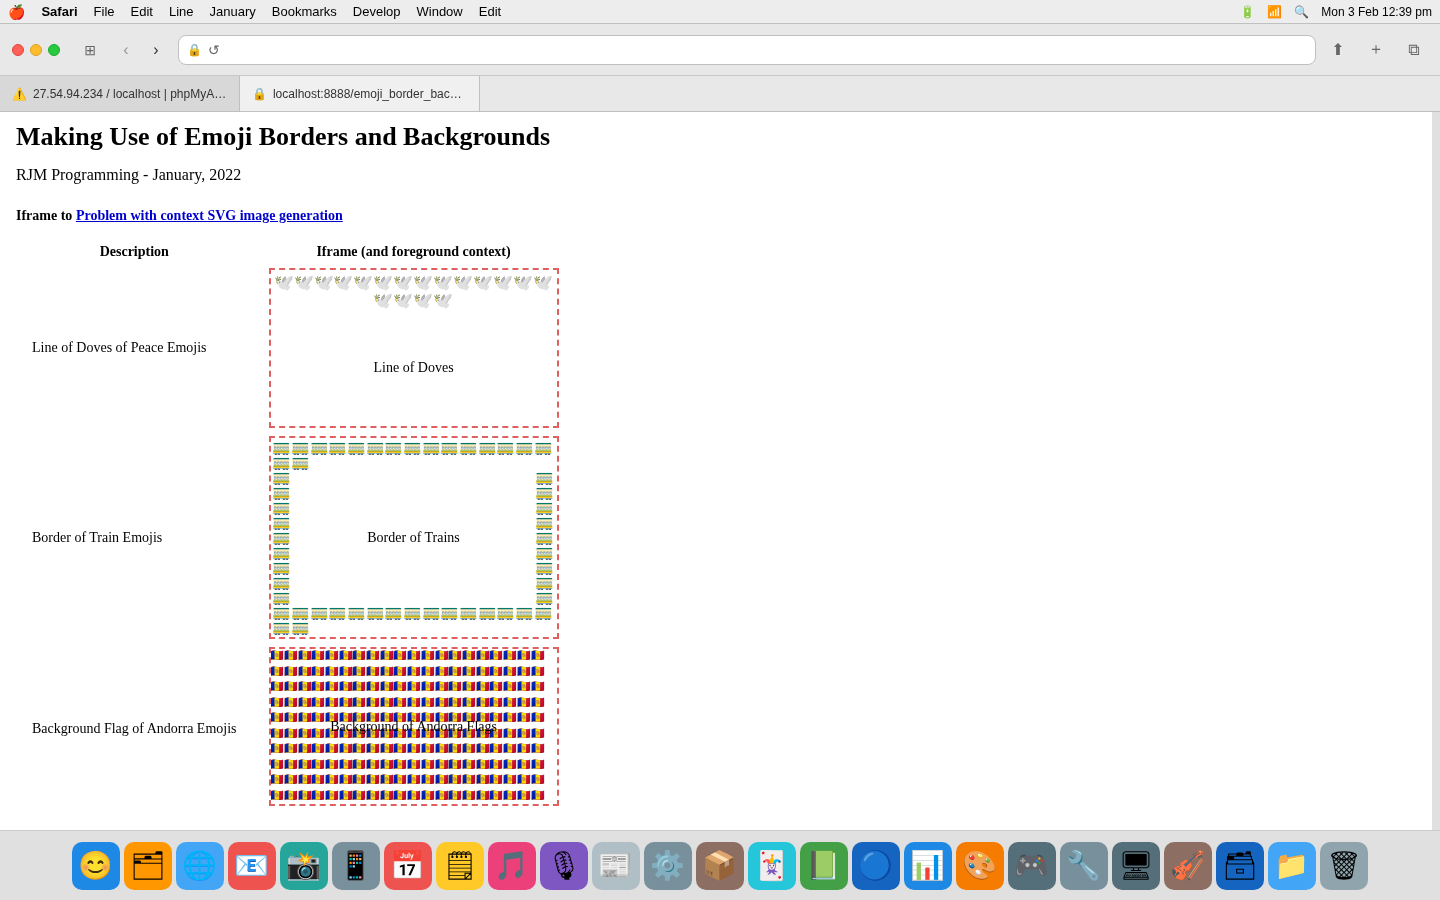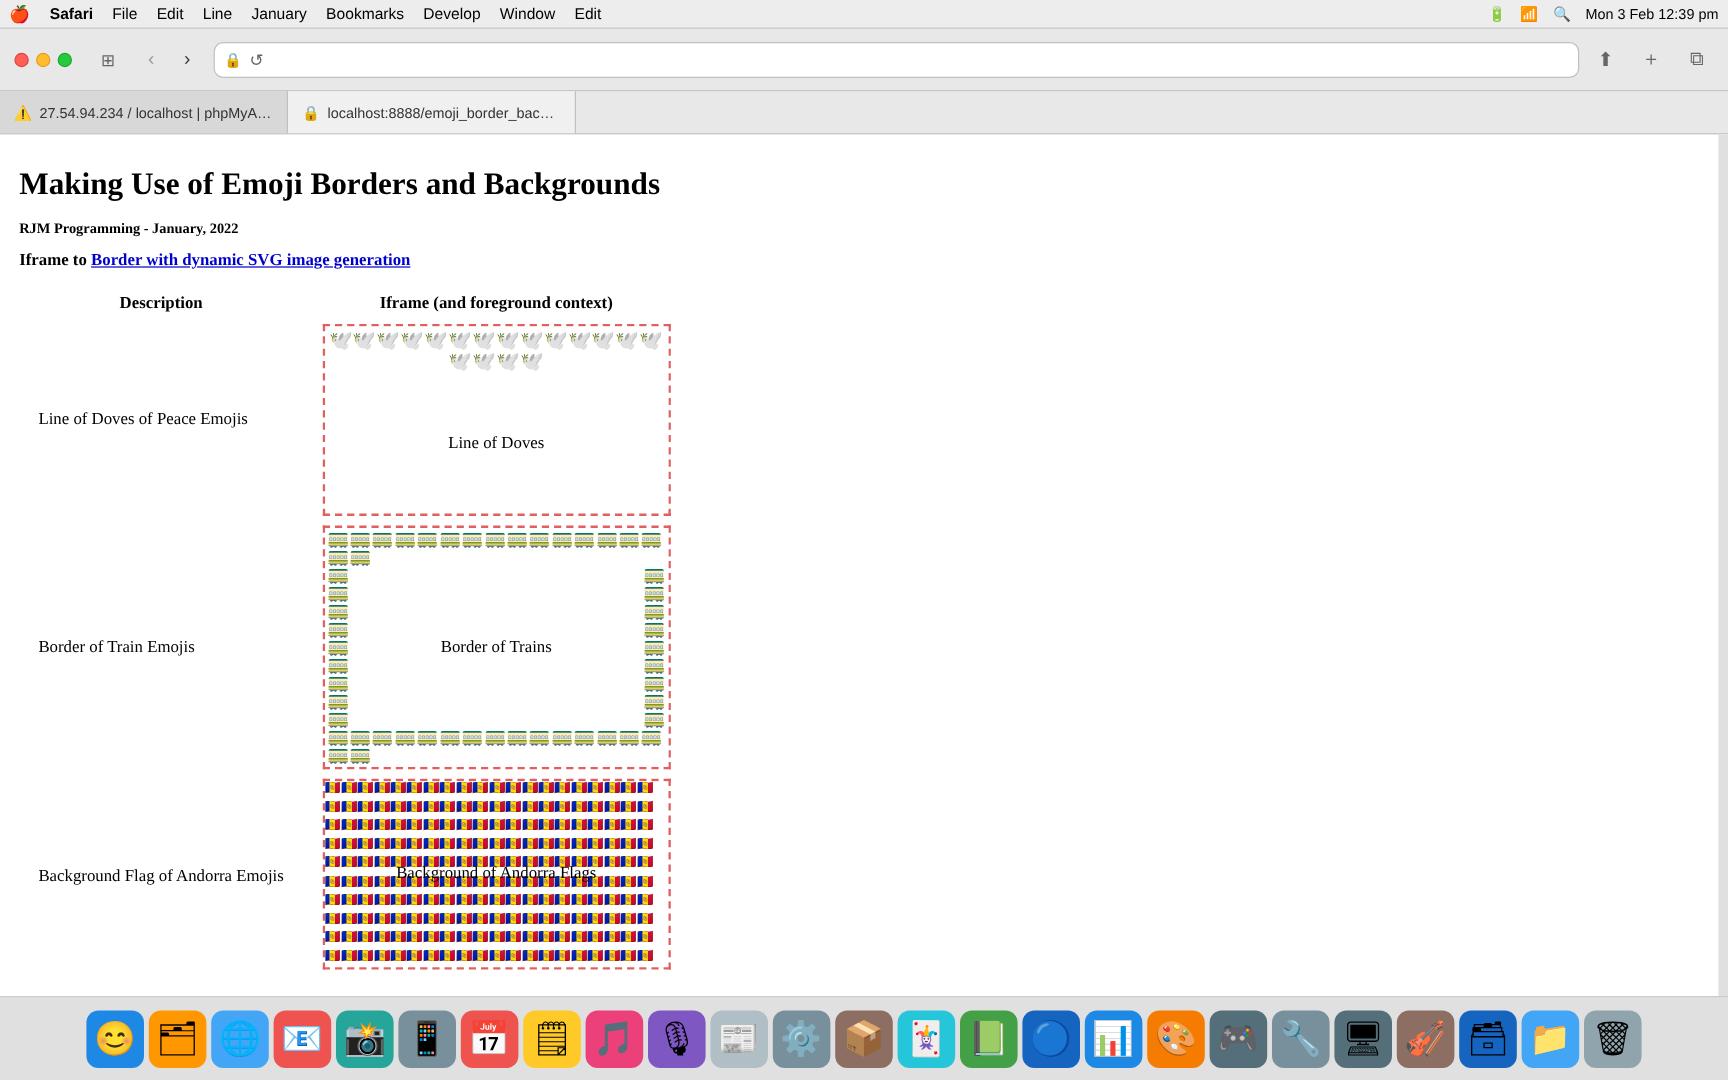--- a/index.html
+++ b/index.html
@@ -166,27 +166,26 @@
       background: white;
       padding: 10px 16px;
       overflow-y: auto;
       font-family: Times New Roman, Times, serif;
     }
 
     .page-title {
       font-size: 26px;
       font-weight: bold;
       margin-bottom: 14px;
-      margin-top: 17px;
     }
 
     .page-subtitle {
-      font-size: 12px;
-      font-weight: bold;
-      margin-bottom: 12px;
+      font-size: 16px;
+      font-weight: normal;
+      margin-bottom: 24px;
     }
 
     .page-thanks {
       font-size: 14px;
       font-weight: bold;
       margin-bottom: 16px;
     }
 
     .page-thanks a {
       color: #0000cc;
@@ -441,21 +440,21 @@
       <span class="tab-title">localhost:8888/emoji_border_background.html?jghfjw3ree4e4d3dd</span>
     </div>
   </div>
 </div>
 
 <div class="page-wrapper">
   <div class="page-content">
     <h1 class="page-title">Making Use of Emoji Borders and Backgrounds</h1>
     <p class="page-subtitle">RJM Programming - January, 2022</p>
     <p class="page-thanks">
-      <span>Iframe to </span><a href="#">Border with dynamic SVG image generation</a>
+      <span>Iframe to </span><a href="#">Problem with context SVG image generation</a>
     </p>
 
     <table class="main-table">
       <thead>
         <tr>
           <th>Description</th>
           <th>Iframe (and foreground context)</th>
         </tr>
       </thead>
       <tbody>

